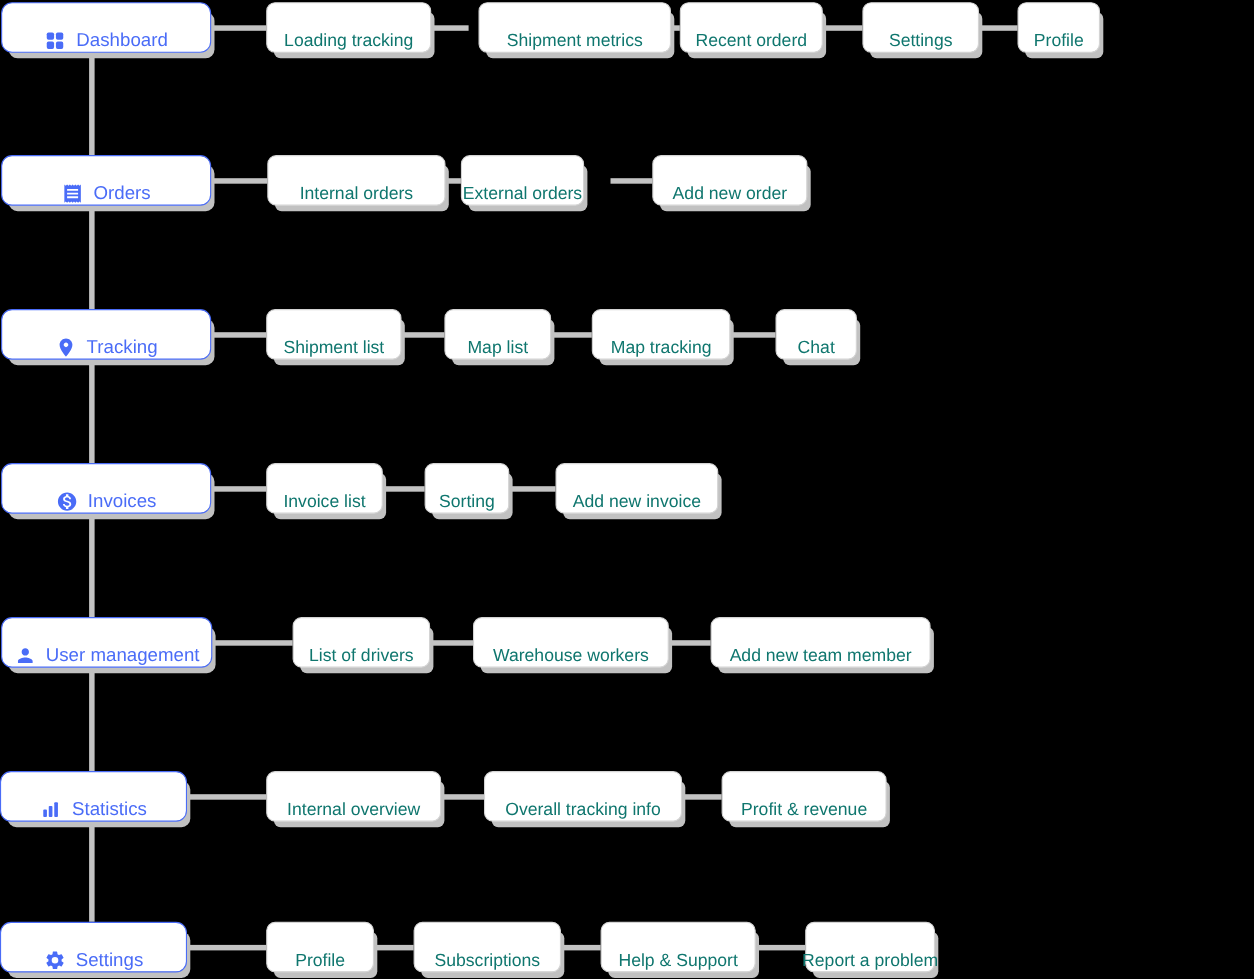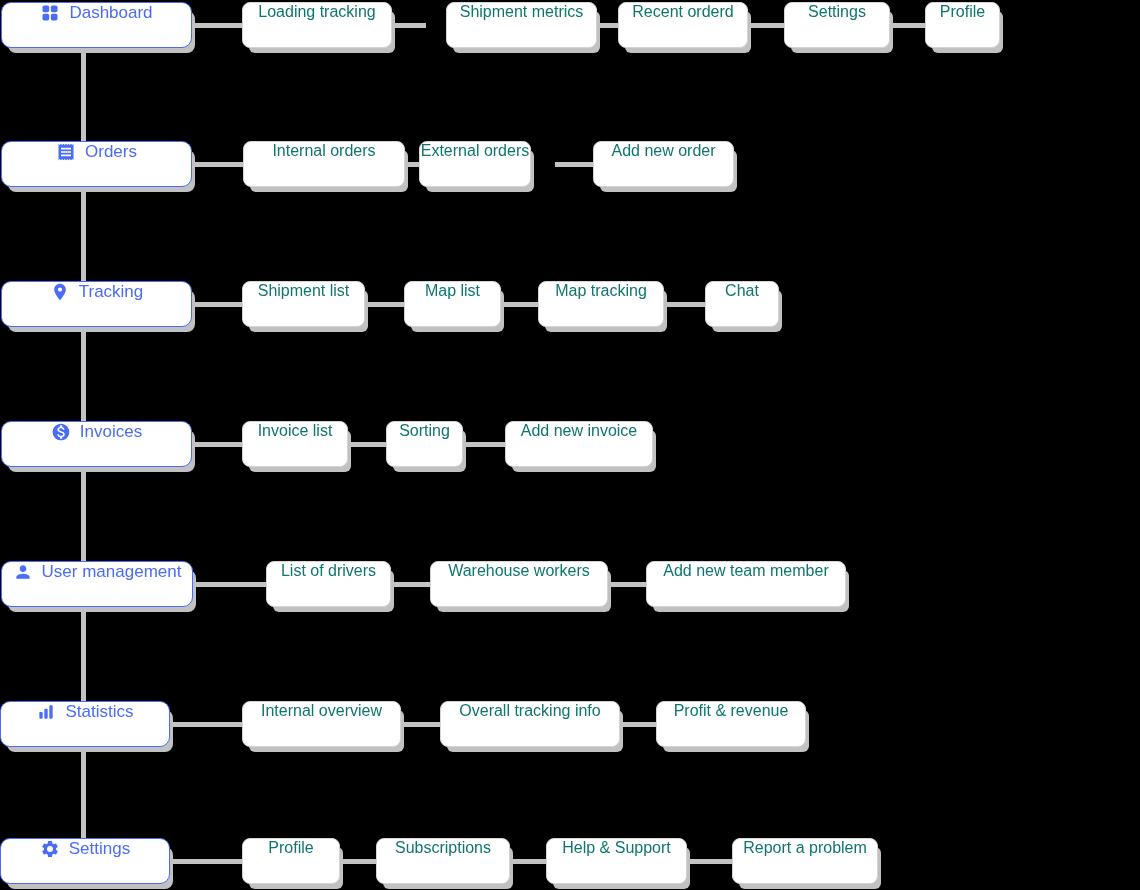--- a/index.html
+++ b/index.html
@@ -13,21 +13,21 @@
   .canvas{position:absolute;left:0;top:0;width:1140px;height:890px;}
   .v{
     position:absolute;width:5px;background:#c3c3c3;left:81px;
   }
   .h{
     position:absolute;height:5px;background:#c3c3c3;
   }
   .node{
     position:absolute;height:46px;
     background:#ffffff;
-    display:flex;align-items:flex-start;justify-content:center;
+    display:flex;align-items:flex-end;justify-content:center;
     box-sizing:border-box;
     white-space:nowrap;
   }
   .node-parent{
     border:1.6px solid #4a6cf7;
     border-radius:10px;
     color:#4a6cf7;
     font-size:17px;font-weight:500;
     gap:9px;
     box-shadow:5px 7px 0 -2px #c1c1c1;
@@ -91,21 +91,21 @@
       <rect x="3" y="3" width="8" height="8" rx="2"></rect>
         <rect x="13" y="3" width="8" height="8" rx="2"></rect>
       <rect x="3" y="13" width="8" height="8" rx="2"></rect>
         <rect x="13" y="13" width="8" height="8" rx="2"></rect>
     </svg>
     <span>Dashboard</span>
   </div>
   <div class="node node-child" style="left:242px;top:2px;width:150px">
     <span>Loading tracking</span>
   </div>
-  <div class="node node-child" style="left:446px;top:2px;width:151px">
+  <div class="node node-child" style="left:435px;top:2px;width:175px">
     <span>Shipment metrics</span>
   </div>
   <div class="node node-child" style="left:618px;top:2px;width:130px">
     <span>Recent orderd</span>
   </div>
   <div class="node node-child" style="left:784px;top:2px;width:106px">
     <span>Settings</span>
   </div>
   <div class="node node-child" style="left:925px;top:2px;width:75px">
     <span>Profile</span>
@@ -204,17 +204,17 @@
   </div>
   <div class="node node-child" style="left:242px;top:838px;width:98px">
     <span>Profile</span>
   </div>
   <div class="node node-child" style="left:376px;top:838px;width:134px">
     <span>Subscriptions</span>
   </div>
   <div class="node node-child" style="left:546px;top:838px;width:141px">
     <span>Help &amp; Support</span>
   </div>
-  <div class="node node-child" style="left:732px;top:838px;width:146px">
+  <div class="node node-child" style="left:732px;top:838px;width:118px">
     <span>Report a problem</span>
   </div>
 
 </div>
 
 </body></html>

